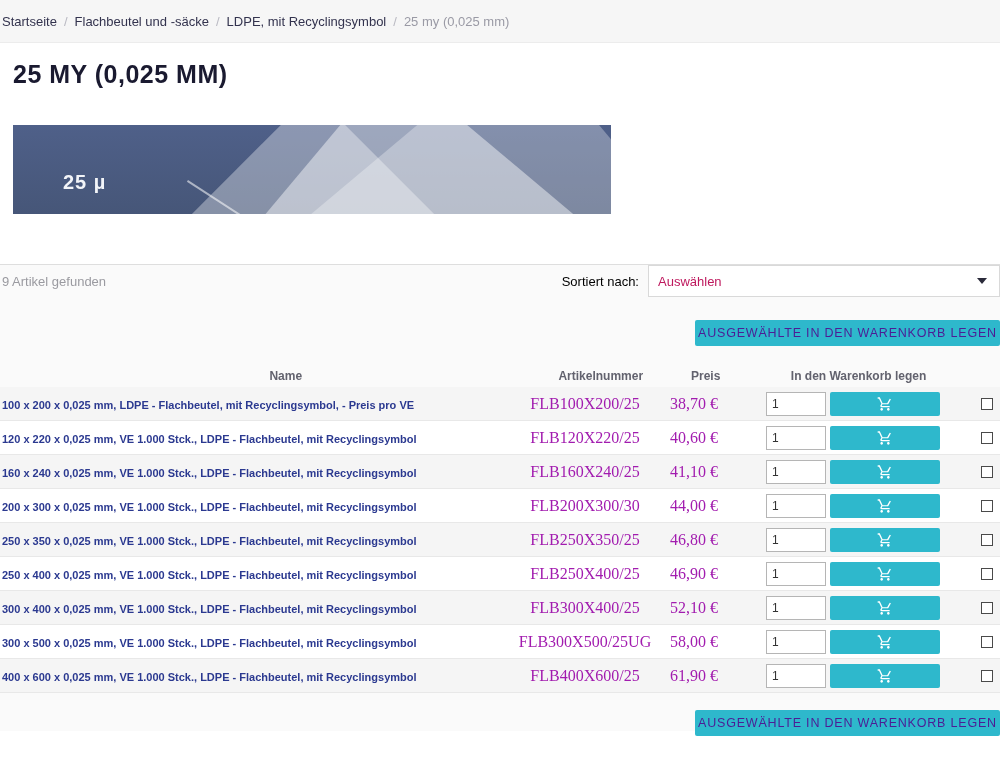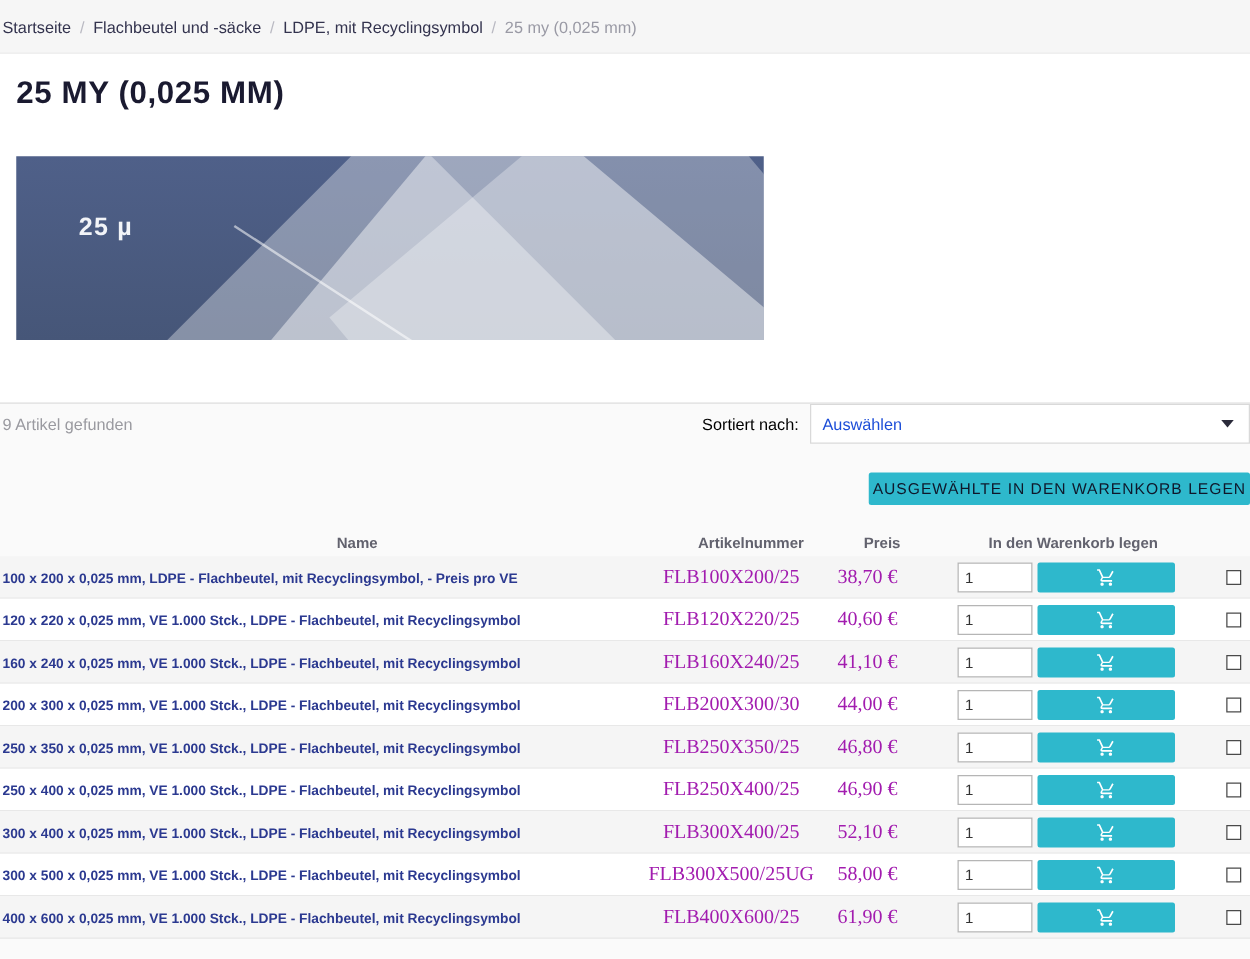--- a/index.html
+++ b/index.html
@@ -12,47 +12,47 @@
   .breadcrumb { font-size:13px; color:#3a3a55; display:flex; gap:7px; align-items:center; }
   .breadcrumb .crumb { color:#33334e; cursor:pointer; }
   .breadcrumb .crumb.current { color:#9a9aa5; cursor:default; }
   .breadcrumb .sep { color:#b9b9c2; }
 
   
   .product-head { padding:0 13px; }
   h1.page-title { margin-top:17px; font-size:25px; font-weight:700; color:#1a1a30;
                   letter-spacing:.5px; line-height:28px; }
 
-  .product-image { position:relative; margin-top:37px; width:598px; height:147px;
+  .product-image { position:relative; margin-top:37px; width:598px; height:89px;
                    background:linear-gradient(180deg,#4f6089 0%,#465678 100%); overflow:hidden; }
   .product-image .img-label { position:absolute; left:50px; top:46px; color:#f2f4f8;
                    font-size:20px; font-weight:700; letter-spacing:1px; }
   .bag { position:absolute; background:rgba(255,255,255,.35); }
   .bag.b1 { left:150px; top:30px; width:300px; height:300px; transform:rotate(45deg); }
   .bag.b2 { left:235px; top:5px;  width:330px; height:330px; transform:rotate(40deg); background:rgba(255,255,255,.45); }
   .bag.b3 { left:320px; top:-20px; width:340px; height:340px; transform:rotate(50deg); background:rgba(255,255,255,.30); }
   .bag.edge { left:175px; top:55px; width:420px; height:2px; background:rgba(255,255,255,.55); transform:rotate(33deg); transform-origin:left top; }
 
   
   .listing { margin-top:50px; background:#fafafa; border-top:1px solid #dedede;
              height:calc(767px - 300px); }
   .listing-toolbar { display:flex; align-items:center; height:32px; }
   .result-count { font-size:13px; color:#9a9aa0; padding-left:2px; }
   .sort-wrap { margin-left:auto; display:flex; align-items:center; }
   .sort-label { font-size:13px; color:#000000; margin-right:9px; }
   .sort-select { width:352px; height:32px; background:#fff; border:1px solid #d9d9d9;
                  display:flex; align-items:center; padding:0 12px 0 9px; cursor:pointer; }
-  .sort-select .value { font-size:13px; color:#1d4ed8; flex:1; }
+  .sort-select .value { font-size:13px; color:#be185d; flex:1; }
   .caret { width:0; height:0; border-left:5px solid transparent; border-right:5px solid transparent;
            border-top:6px solid #2a2a3a; }
 
   .bulk-row { display:flex; justify-content:flex-end; }
   .bulk-row.top { margin-top:23px; }
   .bulk-row.bottom { margin-top:17px; }
-  .bulk-btn { width:305px; height:26px; background:#2eb8cc; color:#0f172a; border:none;
+  .bulk-btn { width:305px; height:26px; background:#2eb8cc; color:#4c1d95; border:none;
               font-family:"Liberation Sans", sans-serif; font-size:12.5px; letter-spacing:.8px;
               border-radius:2px; cursor:pointer; }
 
   
   .table { margin-top:19px; }
   .thead { display:flex; height:22px; align-items:center;padding-left:38px; }
   .thead .col { font-size:12px; font-weight:700; color:#62626e; text-align:center; }
   .col.c-name  { width:515px; }
   .col.c-sku   { width:140px; }
   .col.c-price { width:78px;  }

